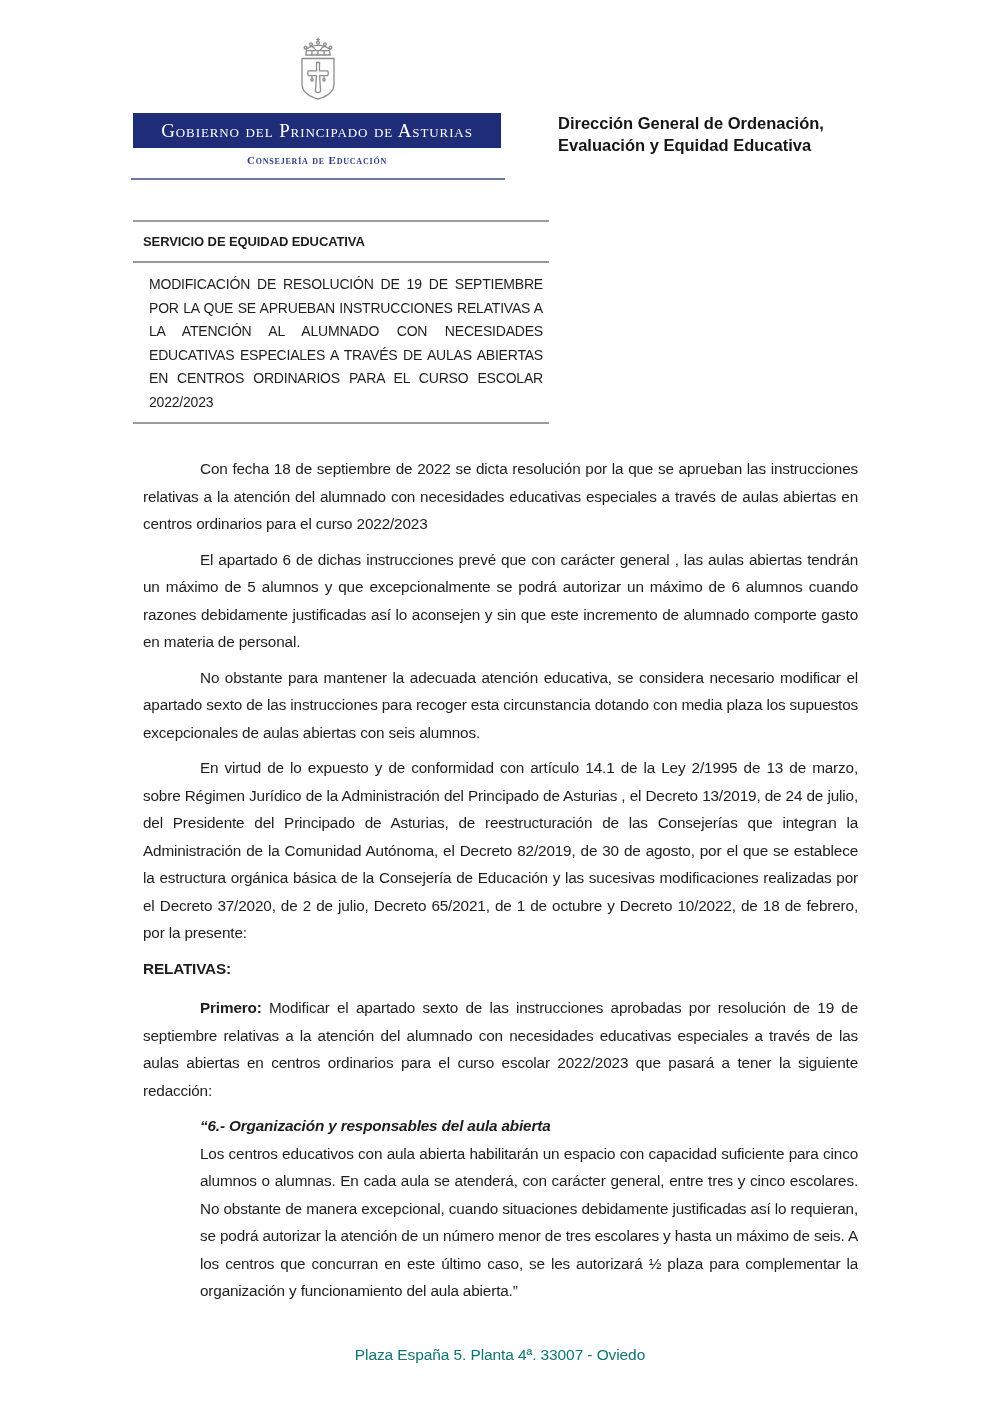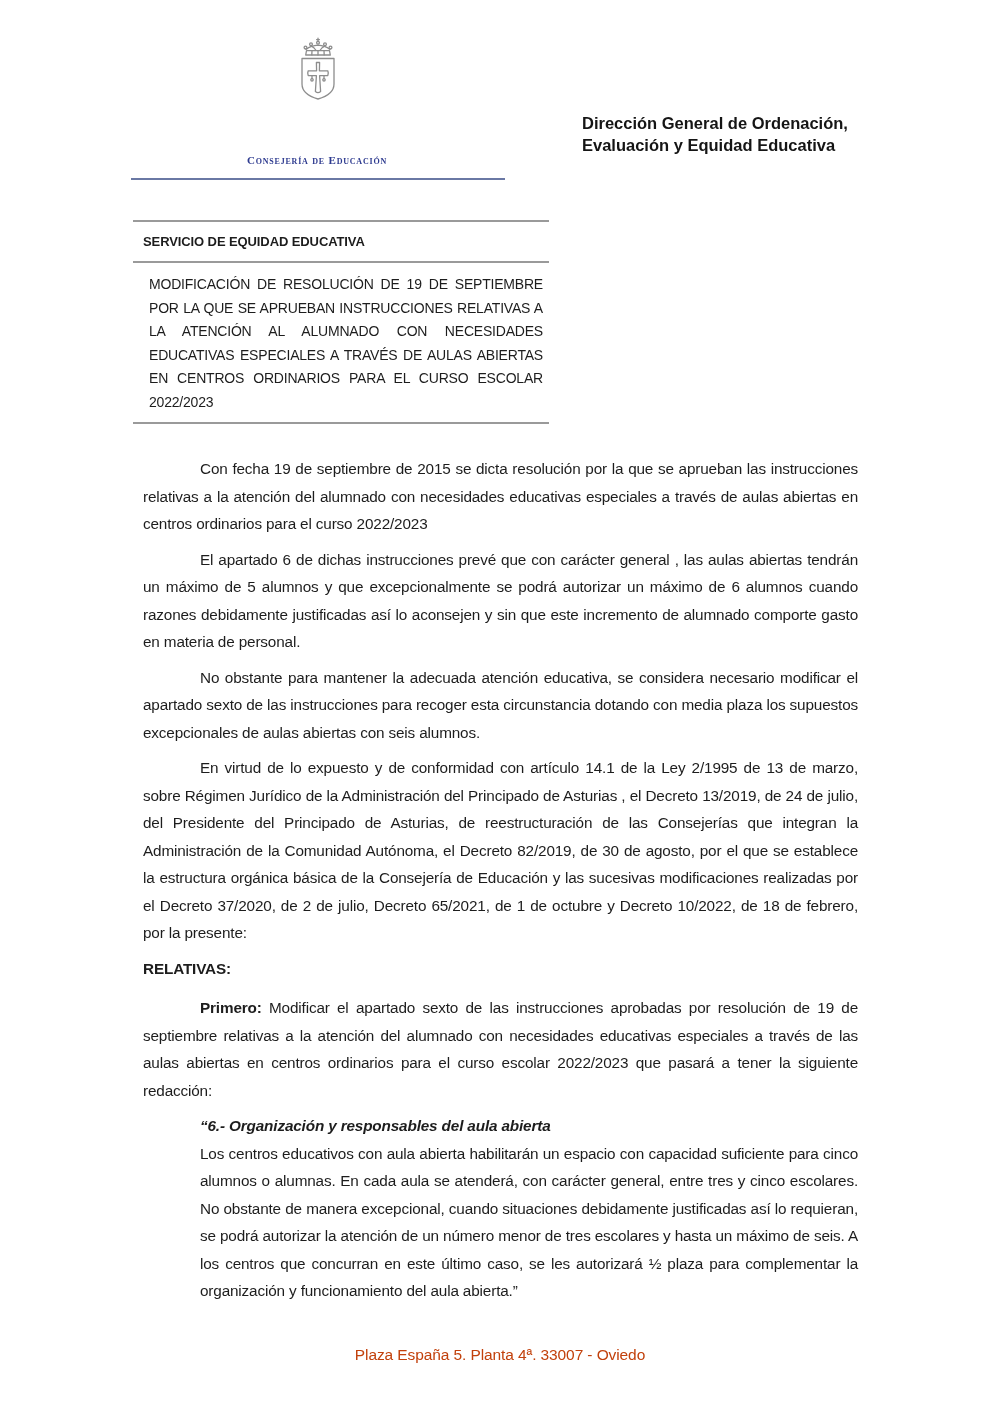--- a/index.html
+++ b/index.html
@@ -24,21 +24,21 @@
   }
   .consejeria {
     position: absolute; left: 133px; top: 154px; width: 368px;
     text-align: center; color: #2d3a8f;
     font-family: "Liberation Serif", serif; font-variant: small-caps;
     font-weight: bold; font-size: 11px; letter-spacing: 0.8px;
   }
   .blue-rule { position: absolute; left: 131px; top: 178px; width: 374px; height: 2px; background: #6a78a4; }
 
   .right-header {
-    position: absolute; left: 582px; top: 112px;
+    position: absolute; left: 558px; top: 112px;
     font-weight: bold; font-size: 16.5px; line-height: 22px; color: #151515;
   }
 
   .service-block { position: absolute; left: 133px; top: 220px; width: 416px; }
   .rule { height: 2px; background: #9a9a9a; }
   .service-title {
     font-weight: bold; font-size: 13px; margin: 12px 0 12px 10px; letter-spacing: -0.1px;
   }
   .service-subject {
     margin: 10px 6px 8px 16px; font-size: 14px; line-height: 23.5px;
@@ -51,21 +51,21 @@
   }
   .body-text p { margin: 0 0 8px 0; text-indent: 57px; }
   .body-text p.mb-large { }
   .resuelvo { font-weight: bold; text-indent: 0 !important; margin-bottom: 12px !important; }
   .bold { font-weight: bold; }
   .quote-head { font-style: italic; font-weight: bold; margin: 0 0 0 57px !important; text-indent: 0 !important; }
   .quote-body { margin: 0 0 0 57px !important; text-indent: 0 !important; }
 
   .footer {
     position: absolute; left: 0; top: 1346px; width: 1000px;
-    text-align: center; font-size: 15.5px; color: #c2410c; letter-spacing: -0.1px;
+    text-align: center; font-size: 15.5px; color: #0f766e; letter-spacing: -0.1px;
   }
 </style>
 </head>
 <body>
 
 <div class="page">
 
   <svg class="crest" width="58" height="72" viewBox="0 0 58 72">
     <g fill="none" stroke="#8d8d8d" stroke-width="1.3" stroke-linejoin="round" stroke-linecap="round">
       <path d="M29 1.2 v3 M27.6 2.6 h2.8"></path>
@@ -79,39 +79,42 @@
       <path d="M17.5 13.6 H40.5 L41.3 18 H16.7 Z"></path>
       <path d="M23 13.7 L22.8 17.9 M29 13.7 V17.9 M35 13.7 L35.2 17.9"></path>
       <path d="M13 21.5 H45 V47 Q45 57.5 29 62 Q13 57.5 13 47 Z"></path>
       <path d="M27.4 25.5 H30.6 L30.4 33.8 H38.8 Q39.8 36.2 38.8 38.6 H30.6 L31.6 54.5 Q29 56.6 26.4 54.5 L27.4 38.6 H19.2 Q18.2 36.2 19.2 33.8 H27.6 Z"></path>
       <path d="M23 38.8 v2.6 M35 38.8 v2.6"></path>
       <circle cx="23" cy="42.8" r="1.2"></circle>
       <circle cx="35" cy="42.8" r="1.2"></circle>
     </g>
   </svg>
 
+  <div class="banner">
+    <span>Gobierno del Principado de Asturias</span>
+  </div>
 
   <div class="consejeria">Consejería de Educación</div>
   <div class="blue-rule"></div>
 
   <div class="right-header">
     <div>Dirección General de Ordenación,</div>
     <div>Evaluación y Equidad Educativa</div>
   </div>
 
   <div class="service-block">
     <div class="rule"></div>
     <div class="service-title">SERVICIO DE EQUIDAD EDUCATIVA</div>
     <div class="rule"></div>
     <div class="service-subject">MODIFICACIÓN DE RESOLUCIÓN DE 19 DE SEPTIEMBRE POR LA QUE SE APRUEBAN INSTRUCCIONES RELATIVAS A LA ATENCIÓN AL ALUMNADO CON NECESIDADES EDUCATIVAS ESPECIALES A TRAVÉS DE AULAS ABIERTAS EN CENTROS ORDINARIOS PARA EL CURSO ESCOLAR 2022/2023</div>
     <div class="rule"></div>
   </div>
 
   <div class="body-text">
-    <p>Con fecha 19 de septiembre de 2015 se dicta resolución por la que se aprueban las instrucciones relativas a la atención del alumnado con necesidades educativas especiales a través de aulas abiertas en centros ordinarios para el curso 2022/2023</p>
+    <p>Con fecha 18 de septiembre de 2022 se dicta resolución por la que se aprueban las instrucciones relativas a la atención del alumnado con necesidades educativas especiales a través de aulas abiertas en centros ordinarios para el curso 2022/2023</p>
     <p>El apartado 6 de dichas instrucciones prevé que con carácter general , las aulas abiertas tendrán un máximo de 5 alumnos y que excepcionalmente se podrá autorizar un máximo de 6 alumnos cuando razones debidamente justificadas así lo aconsejen y sin que este incremento de alumnado comporte gasto en materia de personal.</p>
     <p>No obstante para mantener la adecuada atención educativa, se considera necesario modificar el apartado sexto de las instrucciones para recoger esta circunstancia dotando con media plaza los supuestos excepcionales de aulas abiertas con seis alumnos.</p>
     <p class="mb-large">En virtud de lo expuesto y de conformidad con artículo 14.1 de la Ley 2/1995 de 13 de marzo, sobre Régimen Jurídico de la Administración del Principado de Asturias , el Decreto 13/2019, de 24 de julio, del Presidente del Principado de Asturias, de reestructuración de las Consejerías que integran la Administración de la Comunidad Autónoma, el Decreto 82/2019, de 30 de agosto, por el que se establece la estructura orgánica básica de la Consejería de Educación y las sucesivas modificaciones realizadas por el Decreto 37/2020, de 2 de julio, Decreto 65/2021, de 1 de octubre y Decreto 10/2022, de 18 de febrero, por la presente:</p>
     <p class="resuelvo">RELATIVAS:</p>
     <p><span class="bold">Primero: </span><span>Modificar el apartado sexto de las instrucciones aprobadas por resolución de 19 de septiembre relativas a la atención del alumnado con necesidades educativas especiales a través de las aulas abiertas en centros ordinarios para el curso escolar 2022/2023 que pasará a tener la siguiente redacción:</span></p>
     <p class="quote-head">“6.- Organización y responsables del aula abierta</p>
     <p class="quote-body">Los centros educativos con aula abierta habilitarán un espacio con capacidad suficiente para cinco alumnos o alumnas. En cada aula se atenderá, con carácter general, entre tres y cinco escolares. No obstante de manera excepcional, cuando situaciones debidamente justificadas así lo requieran, se podrá autorizar la atención de un número menor de tres escolares y hasta un máximo de seis. A los centros que concurran en este último caso, se les autorizará ½ plaza para complementar la organización y funcionamiento del aula abierta.”</p>
   </div>
 
   <div class="footer">Plaza España 5. Planta 4ª. 33007 - Oviedo</div>

